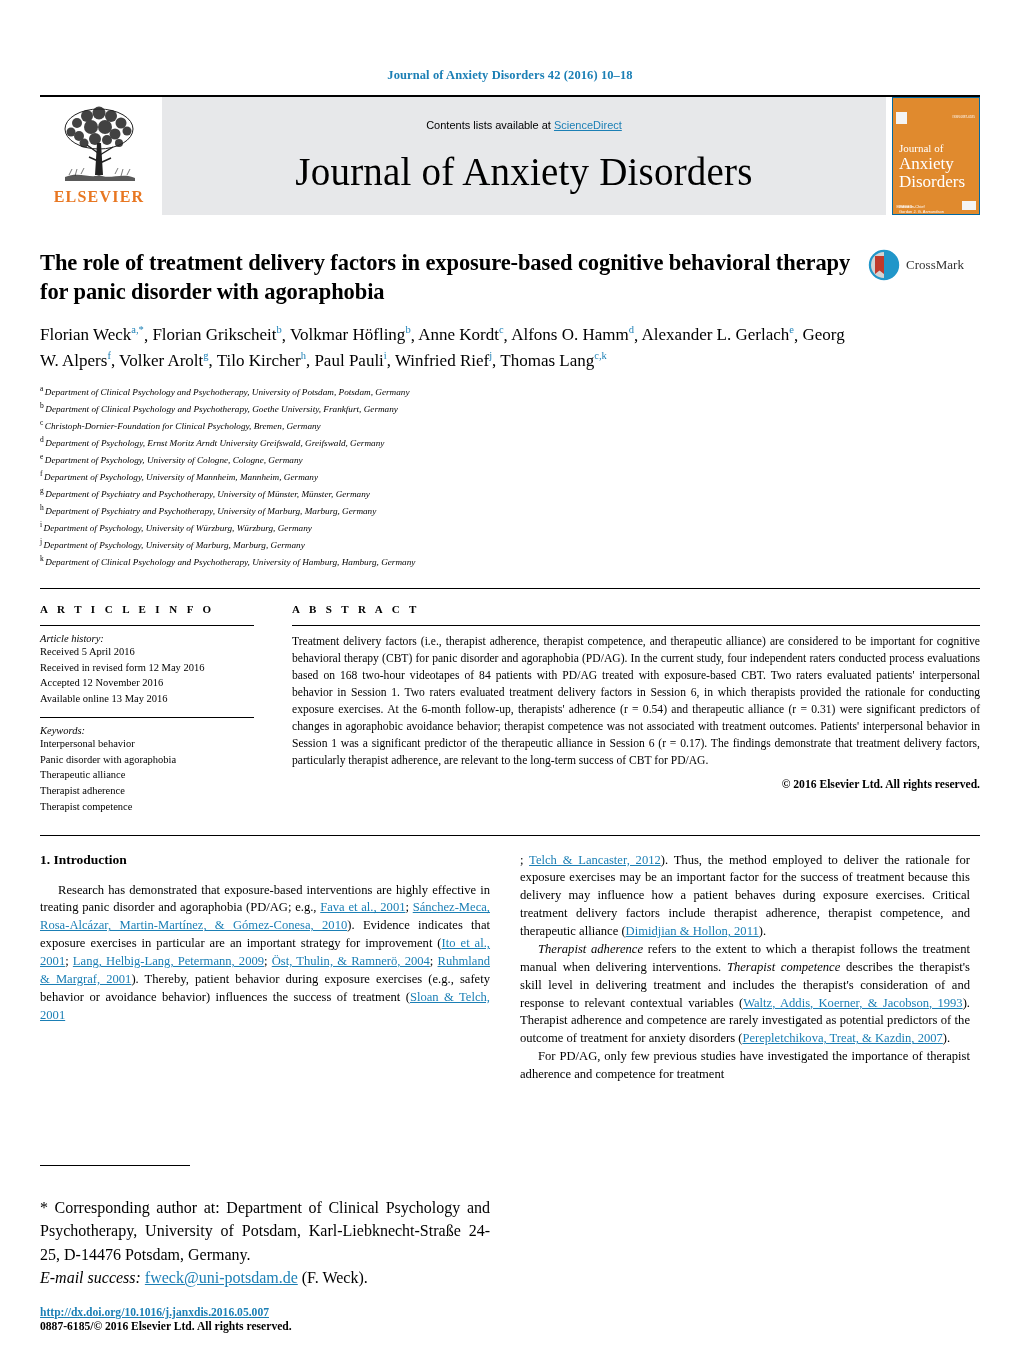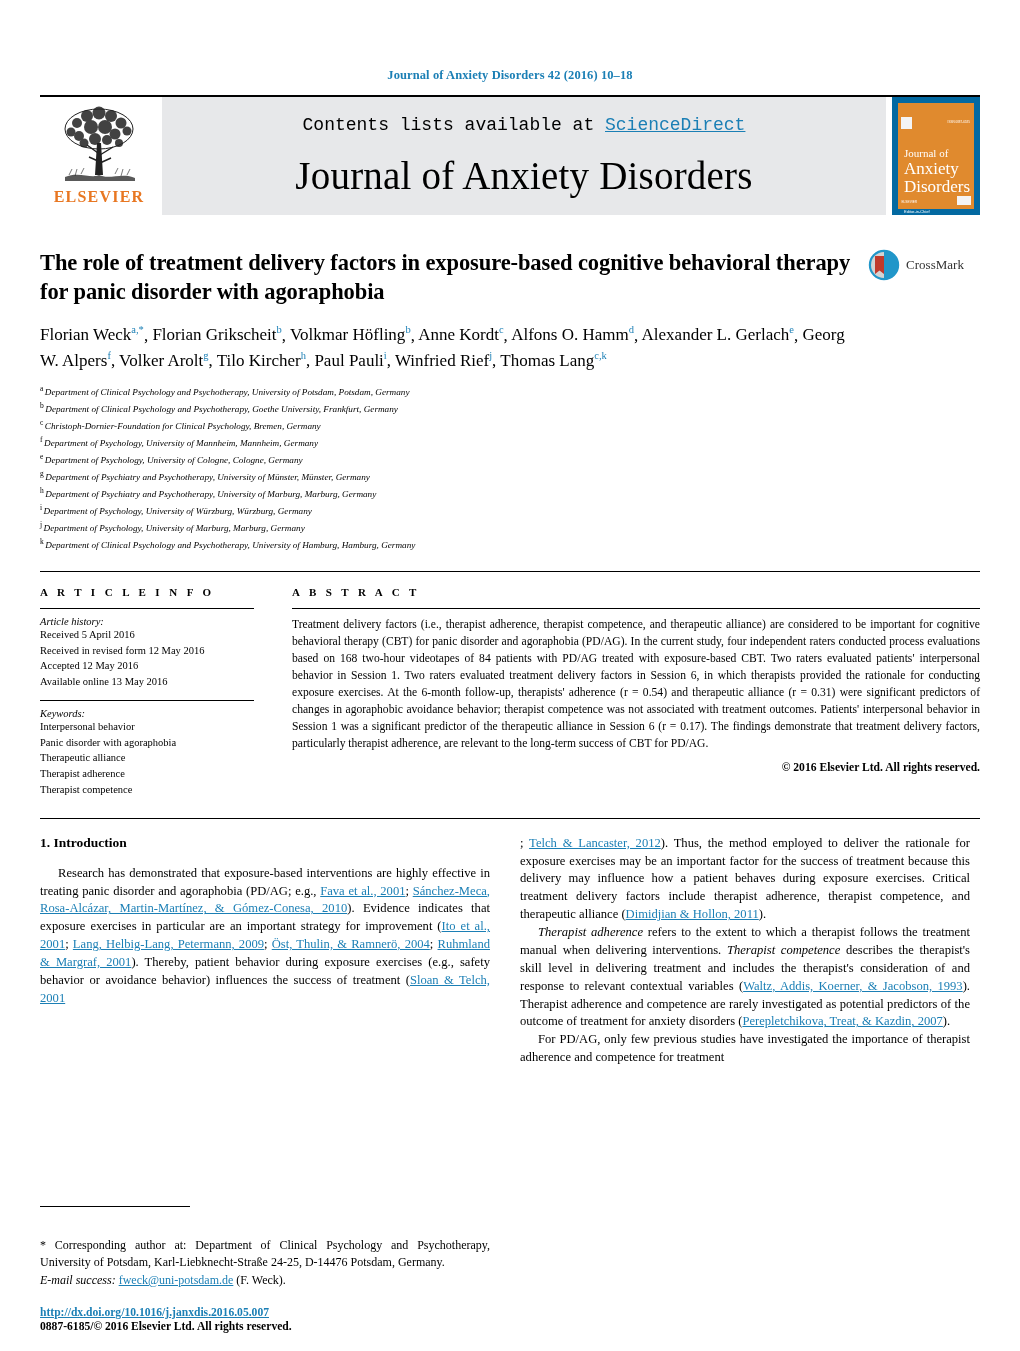--- a/index.html
+++ b/index.html
@@ -63,39 +63,39 @@
     flex: 1 1 auto;
     background: #e7e8ea;
     display: flex;
     flex-direction: column;
     align-items: center;
     justify-content: center;
     margin-left: 4px;
     margin-right: 6px;
   }
   .contents-line {
-    font-size: 18px;
+    font-size: 11px;
     color: #000;
     margin-bottom: 18px;
-    font-family: Liberation Mono, monospace;
+    font-family: Liberation Sans, sans-serif;
     text-align: right;
   }
   .contents-line .sd-link {
     color: #1b7fb5;
   }
   .journal-name {
     font-size: 39px;
     font-family: "Liberation Serif", serif;
     letter-spacing: .2px;
   }
   .cover-thumb {
     width: 88px;
     flex: 0 0 88px;
     background: #E08A2E;
-    border: 6px solid #0369a1;
+    border: 1px solid #0369a1;
     box-sizing: border-box;
     display: flex;
     flex-direction: column;
     align-items: center;
     position: relative;
     padding: 14px 3px;
   }
   .cover-topbar {
     width: 100%;
     height: 16px;
@@ -276,21 +276,21 @@
     left: 40px;
     width: 450px;
     bottom: 62px;
   }
   .foot-rule {
     border-top: 1px solid #000;
     width: 150px;
     margin-bottom: 7px;
   }
   .footnote {
-    font-size: 12px;
+    font-size: 16px;
     line-height: 1.45;
     text-align: justify;
     margin-top: 30px;
   }
   .footnote .email { color: #1b7fb5; }
   .footnote .fn-ital { font-style: italic; }
   .doi-block {
     position: absolute;
     left: 40px;
     bottom: 18px;
@@ -392,42 +392,43 @@
     <h1 class="article-title">The role of treatment delivery factors in exposure-based cognitive behavioral therapy for panic disorder with agoraphobia</h1>
 
     <div class="authors">
       <span>Florian Weck<sup>a,*</sup></span>, <span>Florian Grikscheit<sup>b</sup></span>, <span>Volkmar Höfling<sup>b</sup></span>, <span>Anne Kordt<sup>c</sup></span>, <span>Alfons O. Hamm<sup>d</sup></span>, <span>Alexander L. Gerlach<sup>e</sup></span>, <span>Georg W. Alpers<sup>f</sup></span>, <span>Volker Arolt<sup>g</sup></span>, <span>Tilo Kircher<sup>h</sup></span>, <span>Paul Pauli<sup>i</sup></span>, <span>Winfried Rief<sup>j</sup></span>, <span>Thomas Lang<sup>c,k</sup></span>
     </div>
 
     <div class="affiliations">
       <div><sup>a</sup><span>Department of Clinical Psychology and Psychotherapy, University of Potsdam, Potsdam, Germany</span></div>
       <div><sup>b</sup><span>Department of Clinical Psychology and Psychotherapy, Goethe University, Frankfurt, Germany</span></div>
       <div><sup>c</sup><span>Christoph-Dornier-Foundation for Clinical Psychology, Bremen, Germany</span></div>
+      <div><sup>d</sup><span>Department of Psychology, Ernst Moritz Arndt University Greifswald, Greifswald, Germany</span></div>
+      <div><sup>e</sup><span>Department of Psychology, University of Cologne, Cologne, Germany</span></div>
       <div><sup>f</sup><span>Department of Psychology, University of Mannheim, Mannheim, Germany</span></div>
-      <div><sup>e</sup><span>Department of Psychology, University of Cologne, Cologne, Germany</span></div>
       <div><sup>g</sup><span>Department of Psychiatry and Psychotherapy, University of Münster, Münster, Germany</span></div>
       <div><sup>h</sup><span>Department of Psychiatry and Psychotherapy, University of Marburg, Marburg, Germany</span></div>
       <div><sup>i</sup><span>Department of Psychology, University of Würzburg, Würzburg, Germany</span></div>
       <div><sup>j</sup><span>Department of Psychology, University of Marburg, Marburg, Germany</span></div>
       <div><sup>k</sup><span>Department of Clinical Psychology and Psychotherapy, University of Hamburg, Hamburg, Germany</span></div>
     </div>
   </div>
 
   <div class="rule-thin"></div>
 
   <div class="info-abstract">
 
     <div class="col-info">
       <div class="section-caps">A R T I C L E   I N F O</div>
       <div class="info-rule"></div>
       <div class="info-sub">Article history:</div>
       <div class="info-list">
         <div>Received 5 April 2016</div>
         <div>Received in revised form 12 May 2016</div>
-        <div>Accepted 12 May 2016</div>
+        <div>Accepted 12 November 2016</div>
         <div>Available online 13 May 2016</div>
       </div>
       <div class="info-rule"></div>
       <div class="keywords-block" style="margin-top:0">
         <div class="info-sub">Keywords:</div>
         <div class="info-list">
           <div>Interpersonal behavior</div>
           <div>Panic disorder with agoraphobia</div>
           <div>Therapeutic alliance</div>
           <div>Therapist adherence</div>

